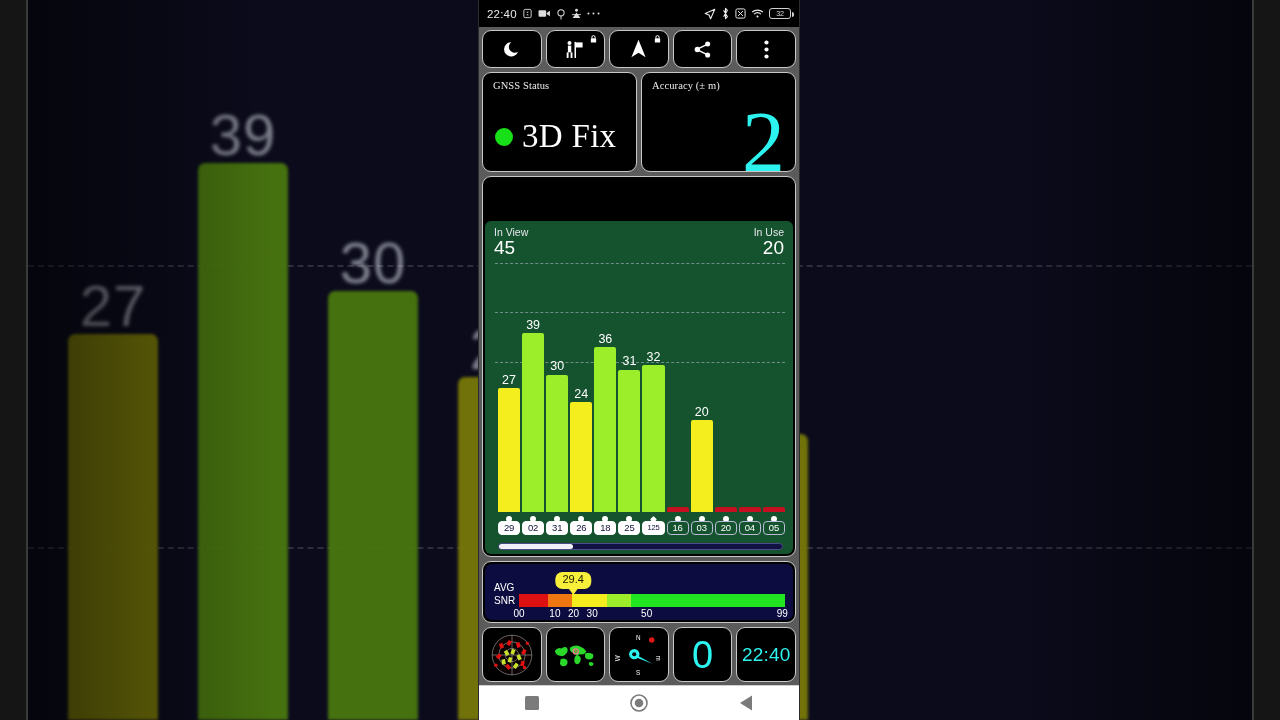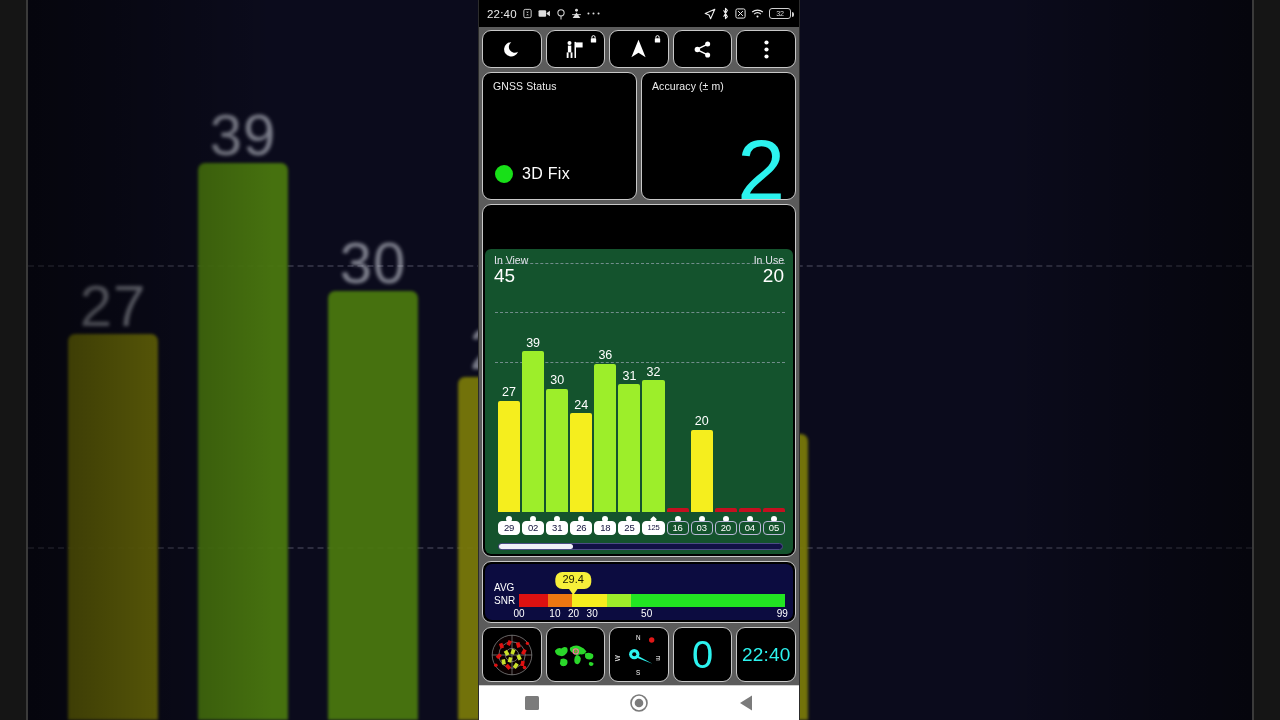--- a/index.html
+++ b/index.html
@@ -139,41 +139,41 @@
     color: #fff;
   }
   .tb-btn svg { display: block; }
   .lock-badge {
     position: absolute;
     top: 4px; right: 7px;
     width: 7px; height: 8px;
   }
 
   
-  .cards { display: flex; gap: 4px; height: 128px; }
+  .cards { display: flex; gap: 4px; height: 100px; font-family: Liberation Serif, serif; }
   .card {
     flex: 1;
     background: #000;
     border: 1.4px solid #c8c8c8;
     border-radius: 9px;
     position: relative;
     padding: 7px 10px;
     overflow: hidden;
   }
   .card .card-title {
     font-size: 10.5px; color: #ededed;
     letter-spacing: .1px;
   }
   .fixrow {
     position: absolute;
     left: 12px; bottom: 16px;
     display: flex; align-items: center; gap: 9px;
   }
   .fixdot { width: 18px; height: 18px; border-radius: 50%; background: #18e018; }
-  .fixtext { font-size: 16px; color: #fff; letter-spacing: .3px; }
+  .fixtext { font-size: 33px; color: #fff; letter-spacing: .3px; }
   .accval {
     position: absolute;
     right: 10px; bottom: -14px;
     font-size: 86px;
     line-height: 1;
     color: #2cf3ef;
     font-weight: 400;
   }
 
   

